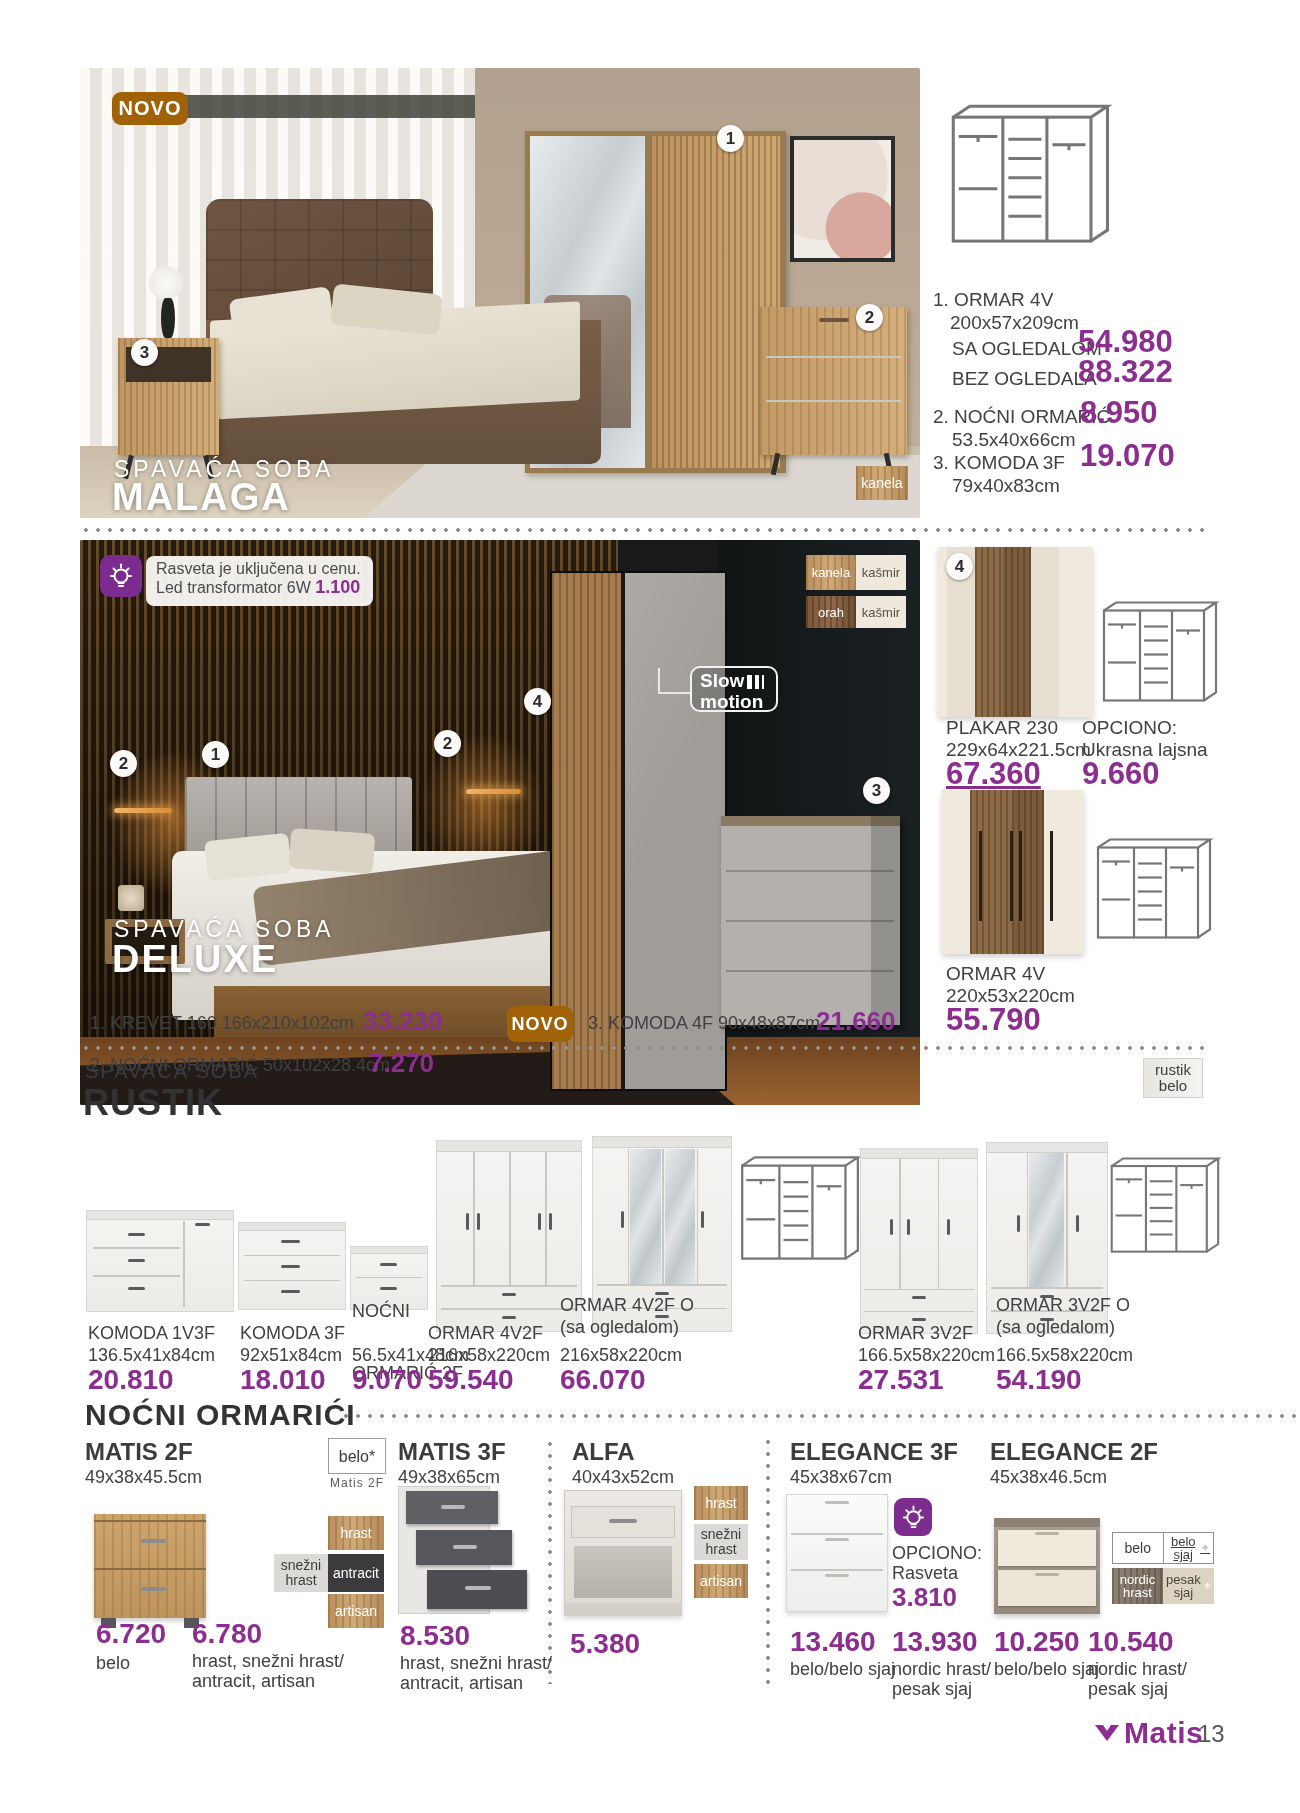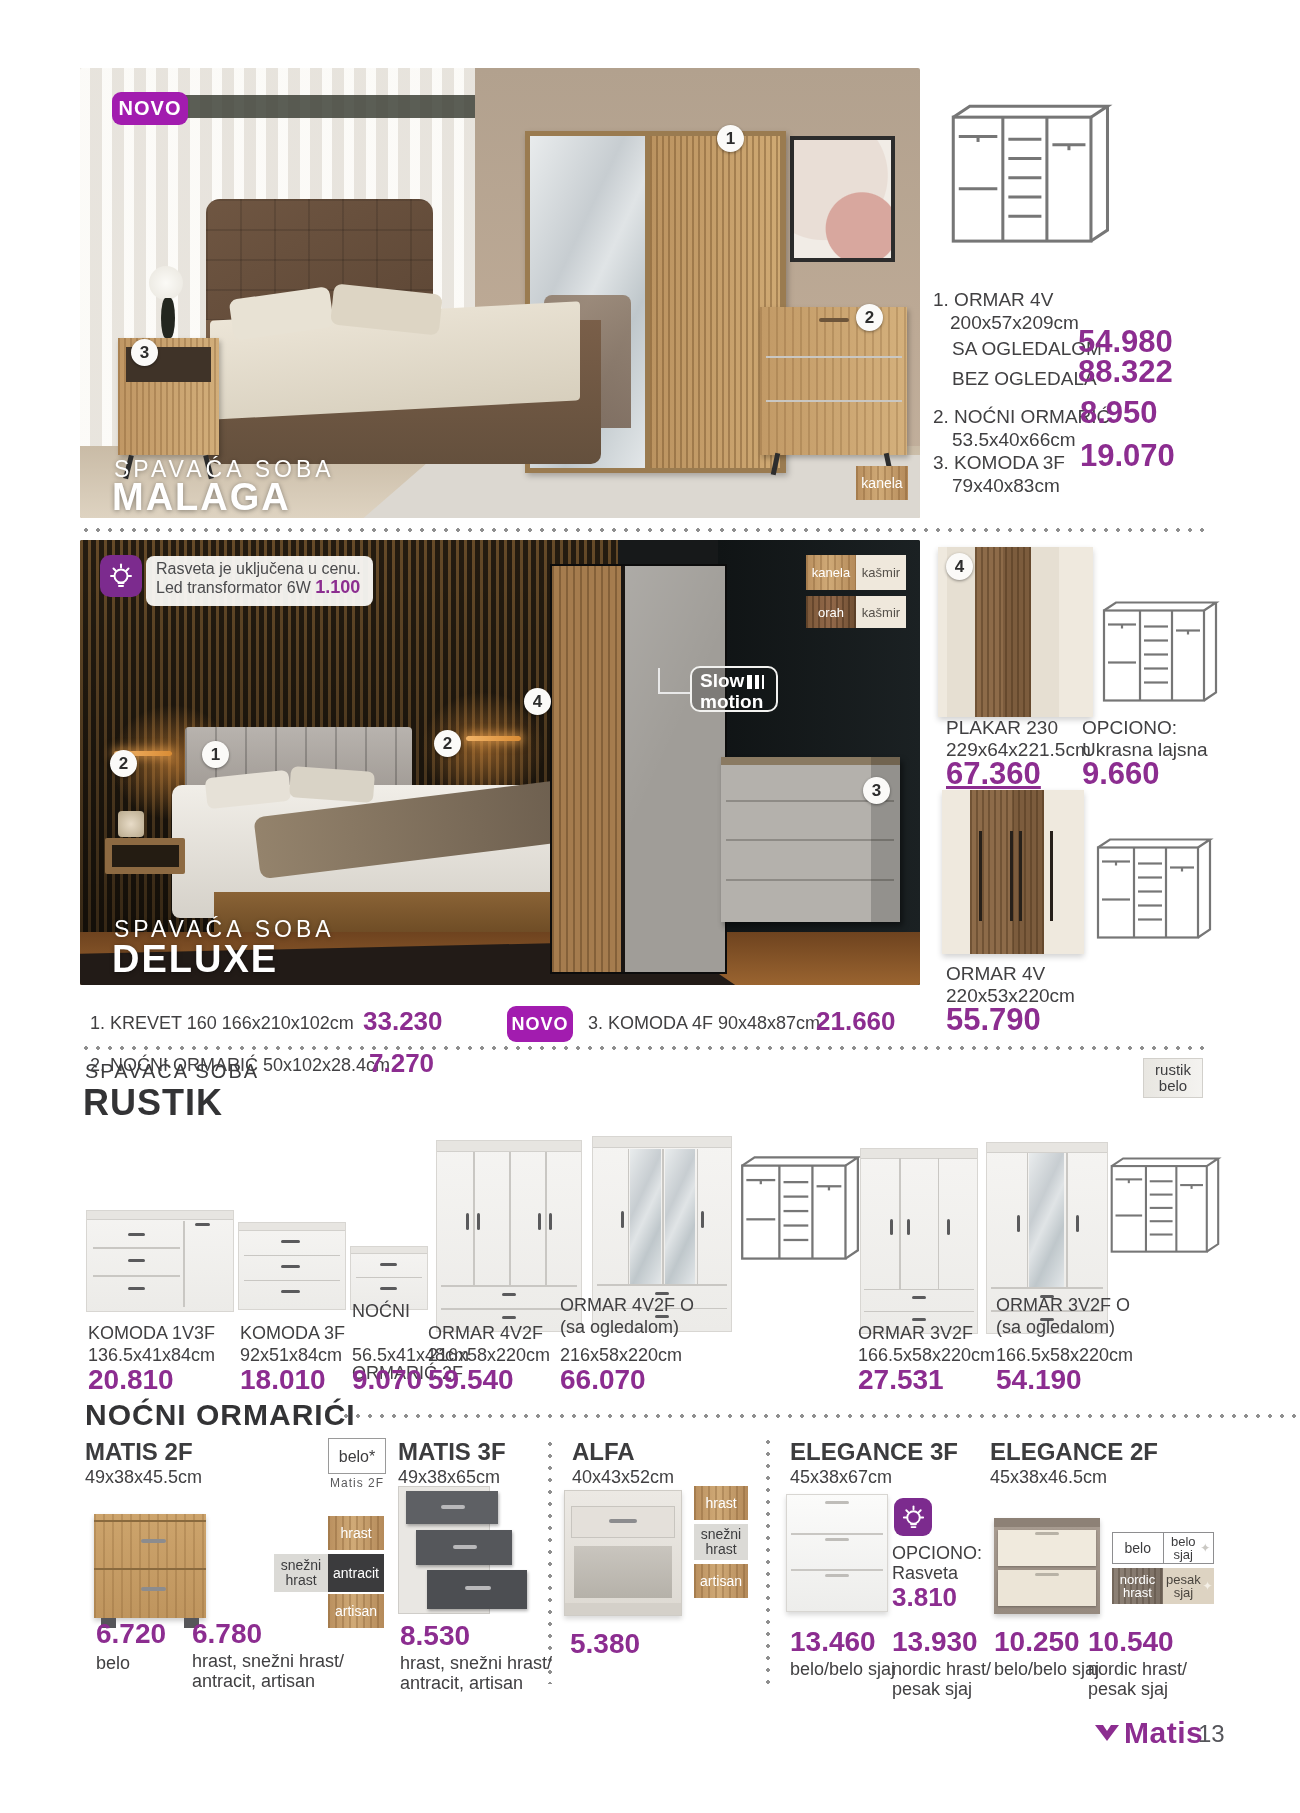--- a/index.html
+++ b/index.html
@@ -14,21 +14,21 @@
   .price28{position:absolute;font-size:28px;font-weight:700;color:#8c2d90;white-space:nowrap;}
   .price31{position:absolute;font-size:31px;font-weight:700;color:#8c2d90;white-space:nowrap;}
   .price26{position:absolute;font-size:26px;font-weight:700;color:#8c2d90;white-space:nowrap;}
   .kicker-dark{position:absolute;font-size:20px;letter-spacing:2px;color:#3c3c3e;white-space:nowrap;}
   .title-dark{position:absolute;font-size:36px;font-weight:700;letter-spacing:1px;color:#333335;white-space:nowrap;}
   .photo-kicker{position:absolute;font-size:23px;letter-spacing:4px;color:#fff;white-space:nowrap;text-shadow:0 1px 4px rgba(0,0,0,.35);}
   .photo-title{position:absolute;font-size:38px;font-weight:700;letter-spacing:2px;color:#fff;white-space:nowrap;text-shadow:0 1px 5px rgba(0,0,0,.4);}
   .num-badge{position:absolute;width:27px;height:27px;border-radius:50%;background:#fbfaf8;color:#2d2d2d;
              font-weight:700;font-size:17px;display:flex;align-items:center;justify-content:center;
              box-shadow:0 1px 3px rgba(0,0,0,.4);}
-  .novo{position:absolute;background:#a21caf;color:#fff;font-weight:700;border-radius:9px;
+  .novo{position:absolute;background:#a16207;color:#fff;font-weight:700;border-radius:9px;
         display:flex;align-items:center;justify-content:center;letter-spacing:1px;}
   .dots-h{position:absolute;height:4px;background-image:radial-gradient(circle,#8f8f8f 1.6px,transparent 1.9px);
           background-size:12px 4px;background-repeat:repeat-x;}
   .dots-v{position:absolute;width:4px;background-image:radial-gradient(circle,#8f8f8f 1.6px,transparent 1.9px);
           background-size:4px 12px;background-repeat:repeat-y;}
   .swatch{position:absolute;display:flex;align-items:center;justify-content:center;font-size:14px;line-height:15px;text-align:center;}
   .wood{background-image:repeating-linear-gradient(90deg,rgba(112,74,34,.28) 0 2px,transparent 2px 7px),
         linear-gradient(90deg,#b98f5e,#d0aa77 45%,#b48a5a);}
   .wooddark{background-image:repeating-linear-gradient(90deg,rgba(60,38,20,.4) 0 2px,transparent 2px 6px),
         linear-gradient(90deg,#7b5839,#93694a 50%,#6f4f33);}
@@ -145,21 +145,21 @@
   <div class="price31" style="left:1078px;top:354px;">88.322</div>
   <div class="t19" style="left:933px;top:405px;">2. NOĆNI ORMARIĆ</div>
   <div class="price31" style="left:1080px;top:395px;">8.950</div>
   <div class="t19" style="left:952px;top:428px;">53.5x40x66cm</div>
   <div class="t19" style="left:933px;top:451px;">3. KOMODA 3F</div>
   <div class="price31" style="left:1080px;top:438px;">19.070</div>
   <div class="t19" style="left:952px;top:474px;">79x40x83cm</div>
 
   <div class="dots-h" style="left:80px;top:528px;width:1128px;"></div>
 
-  <div class="photo" style="left:80px;top:540px;width:840px;height:445px;">
+  <div class="photo" style="left:80px;top:540px;width:840px;height:565px;">
     <div class="abs" style="inset:0;background:#17191a;"></div>
     <div class="abs" style="left:0;top:0;width:64%;height:88%;background:linear-gradient(180deg,rgba(0,0,0,.15),rgba(0,0,0,.55)),repeating-linear-gradient(90deg,#77572f 0 3px,#2a2013 3px 8px);"></div>
     <div class="abs" style="left:3%;top:36%;width:16%;height:28%;background:radial-gradient(ellipse,rgba(233,150,62,.55),transparent 65%);"></div>
     <div class="abs" style="left:40%;top:33%;width:16%;height:28%;background:radial-gradient(ellipse,rgba(233,150,62,.5),transparent 65%);"></div>
     <div class="abs" style="right:0;top:0;width:24%;height:100%;background:linear-gradient(90deg,#101415,#1b2123);"></div>
     <div class="abs" style="left:0;bottom:0;width:100%;height:12%;background:linear-gradient(180deg,#6e431f,#9a6430);"></div>
     <div class="abs" style="left:0;bottom:0;width:78%;height:10%;background:#221b17;clip-path:polygon(0 30%,90% 0,100% 100%,0 100%);"></div>
 
     <div class="abs" style="left:4%;top:47.5%;width:7%;height:5px;background:linear-gradient(90deg,#f2b468,#d98c35);border-radius:3px;box-shadow:0 0 10px 3px rgba(240,165,80,.6);"></div>
     <div class="abs" style="left:46%;top:44%;width:6.5%;height:5px;background:linear-gradient(90deg,#f2b468,#d98c35);border-radius:3px;box-shadow:0 0 10px 3px rgba(240,165,80,.6);"></div>
@@ -504,21 +504,21 @@
         <div class="handle" style="left:38%;top:8%;width:24%;height:3px;background:#b8b2a6;"></div>
       </div>
     <div class="abs" style="left:4%;top:54%;width:92%;height:38%;background:#ece5d7;box-shadow:0 1px 2px rgba(0,0,0,.25);">
         <div class="handle" style="left:38%;top:8%;width:24%;height:3px;background:#b8b2a6;"></div>
       </div>
   </div>
   <div class="abs" style="left:1112px;top:1532px;width:102px;height:32px;display:flex;border:1.5px solid #8e8e90;box-sizing:border-box;background:#fff;">
     <div style="width:50%;display:flex;align-items:center;justify-content:center;font-size:14px;color:#3c3c3e;border-right:1.5px solid #8e8e90;">
         <span>belo</span>
       </div>
-    <div style="width:50%;display:flex;align-items:center;justify-content:center;font-size:13px;line-height:13px;color:#3c3c3e;text-align:center;">
+    <div style="width:50%;display:flex;align-items:center;justify-content:center;font-size:13px;line-height:13px;color:#3c3c3e;text-align:center;text-decoration:underline;">
       <span class="t-wrap" style="width:34px;">belo sjaj</span>
       <span style="color:#cac8c3;font-size:12px;">✦</span>
     </div>
   </div>
   <div class="abs" style="left:1112px;top:1568px;width:102px;height:36px;display:flex;">
     <div style="width:50%;display:flex;align-items:center;justify-content:center;font-size:13px;line-height:13px;color:#fff;text-align:center;background-image:repeating-linear-gradient(90deg,rgba(70,58,46,.35) 0 2px,transparent 2px 6px),linear-gradient(90deg,#8d8176,#7c7065);">
       <span class="t-wrap" style="width:44px;">nordic hrast</span>
     </div>
     <div style="width:50%;display:flex;align-items:center;justify-content:center;font-size:13px;line-height:13px;color:#4a453e;text-align:center;background:#ddd3c2;">
       <span class="t-wrap" style="width:38px;">pesak sjaj</span>

